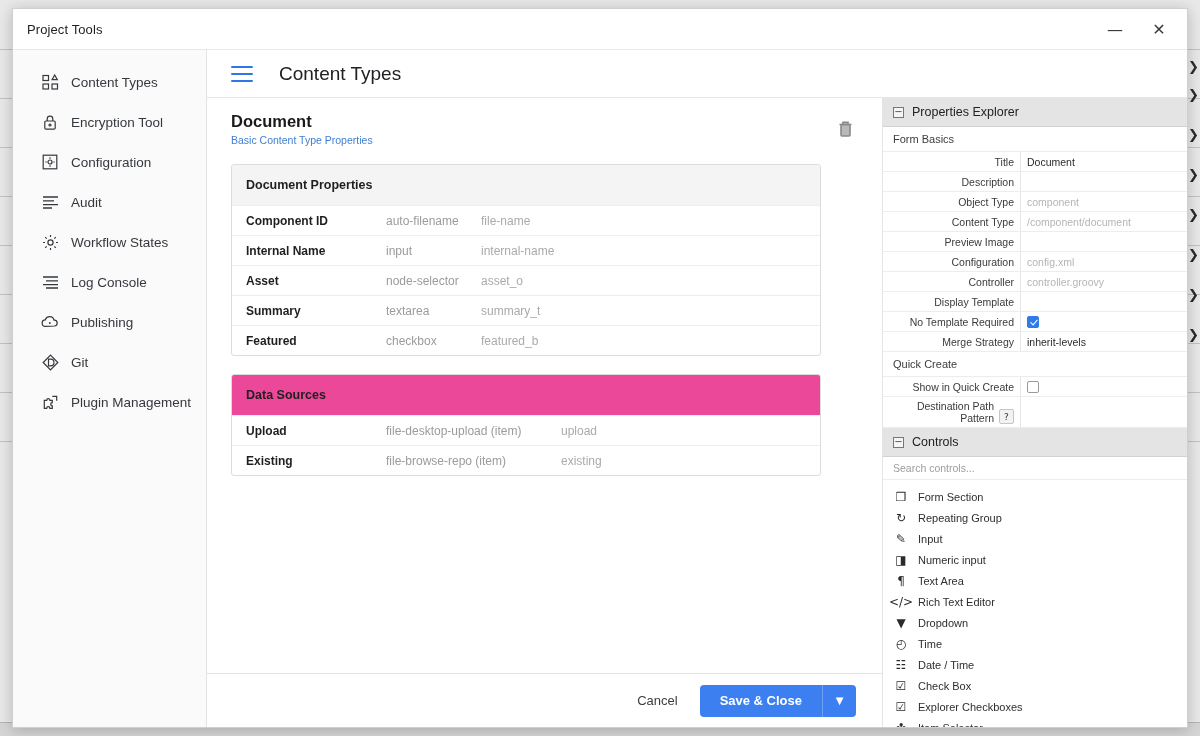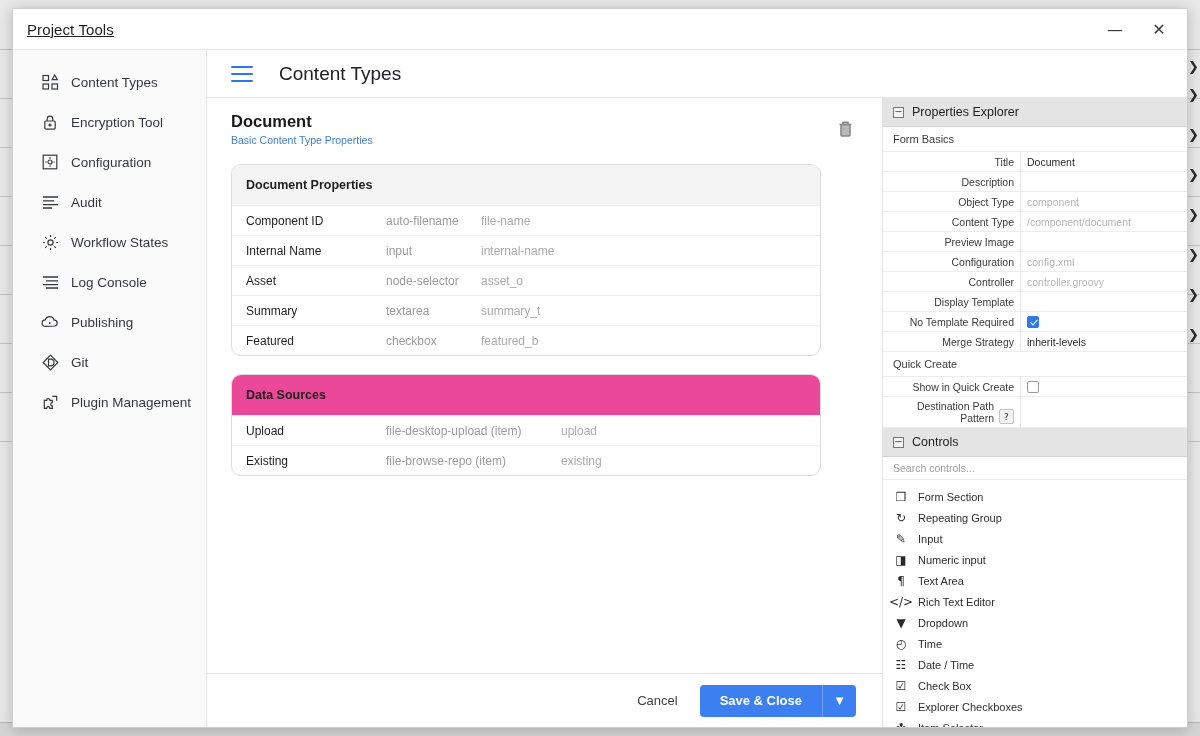--- a/index.html
+++ b/index.html
@@ -51,23 +51,22 @@
     display: flex; flex-direction: column;
     overflow: hidden;
   }
   #titlebar {
     height: 40px; flex: 0 0 40px;
     display: flex; align-items: center;
     padding: 0 6px 0 14px;
     background: #fff;
   }
   #title-text {
-    font-size: 15px; color: #1f1f1f; font-weight: 400;
+    font-size: 13px; color: #1f1f1f; font-weight: 400;
     letter-spacing: .1px;
-    text-decoration: underline;
   }
   #win-controls { margin-left: auto; display: flex; }
   .win-btn {
     width: 44px; height: 32px;
     display: flex; align-items: center; justify-content: center;
     color: #3c3c3c; font-size: 16px; cursor: default;
     font-family: "DejaVu Sans", sans-serif;
   }
 
   #body-row { flex: 1; display: flex; min-height: 0; }
@@ -133,40 +132,40 @@
   }
   #trash-btn {
     width: 26px; height: 26px; margin-top: 4px;
     display: flex; align-items: center; justify-content: center;
     color: #8a8a8a; cursor: pointer;
   }
 
   .card {
     margin-top: 18px;
     border: 1px solid #dcdcdc;
-    border-radius: 10px;
+    border-radius: 3px;
     overflow: hidden;
     background: #fff;
     max-width: 590px;
   }
   .card-head {
     background: #ec4899;
     padding: 13px 14px;
     font-size: 12.5px; font-weight: bold; color: #1f1f1f;
   }
   .card-head.light { background: #f4f4f4; }
   .prop-row {
     display: flex; align-items: center;
     height: 30px;
     border-top: 1px solid #ededed;
     font-size: 12px;
     padding: 0 14px;
   }
   .prop-row:first-of-type { border-top: 1px solid #e4e4e4; }
-  .p-name  { width: 140px; flex: 0 0 140px; font-weight: normal; color: #1f1f1f; }
+  .p-name  { width: 140px; flex: 0 0 140px; font-weight: bold; color: #1f1f1f; }
   .p-type  { width: 95px;  flex: 0 0 95px;  color: #9b9b9b; }
   .p-type.wide { width: 175px; flex: 0 0 175px; }
   .p-id    { color: #aaaaaa; }
 
   
   #footer {
     height: 54px; flex: 0 0 54px;
     border-top: 1px solid #e4e4e4;
     display: flex; align-items: center; justify-content: flex-end;
     padding-right: 26px; gap: 18px;

